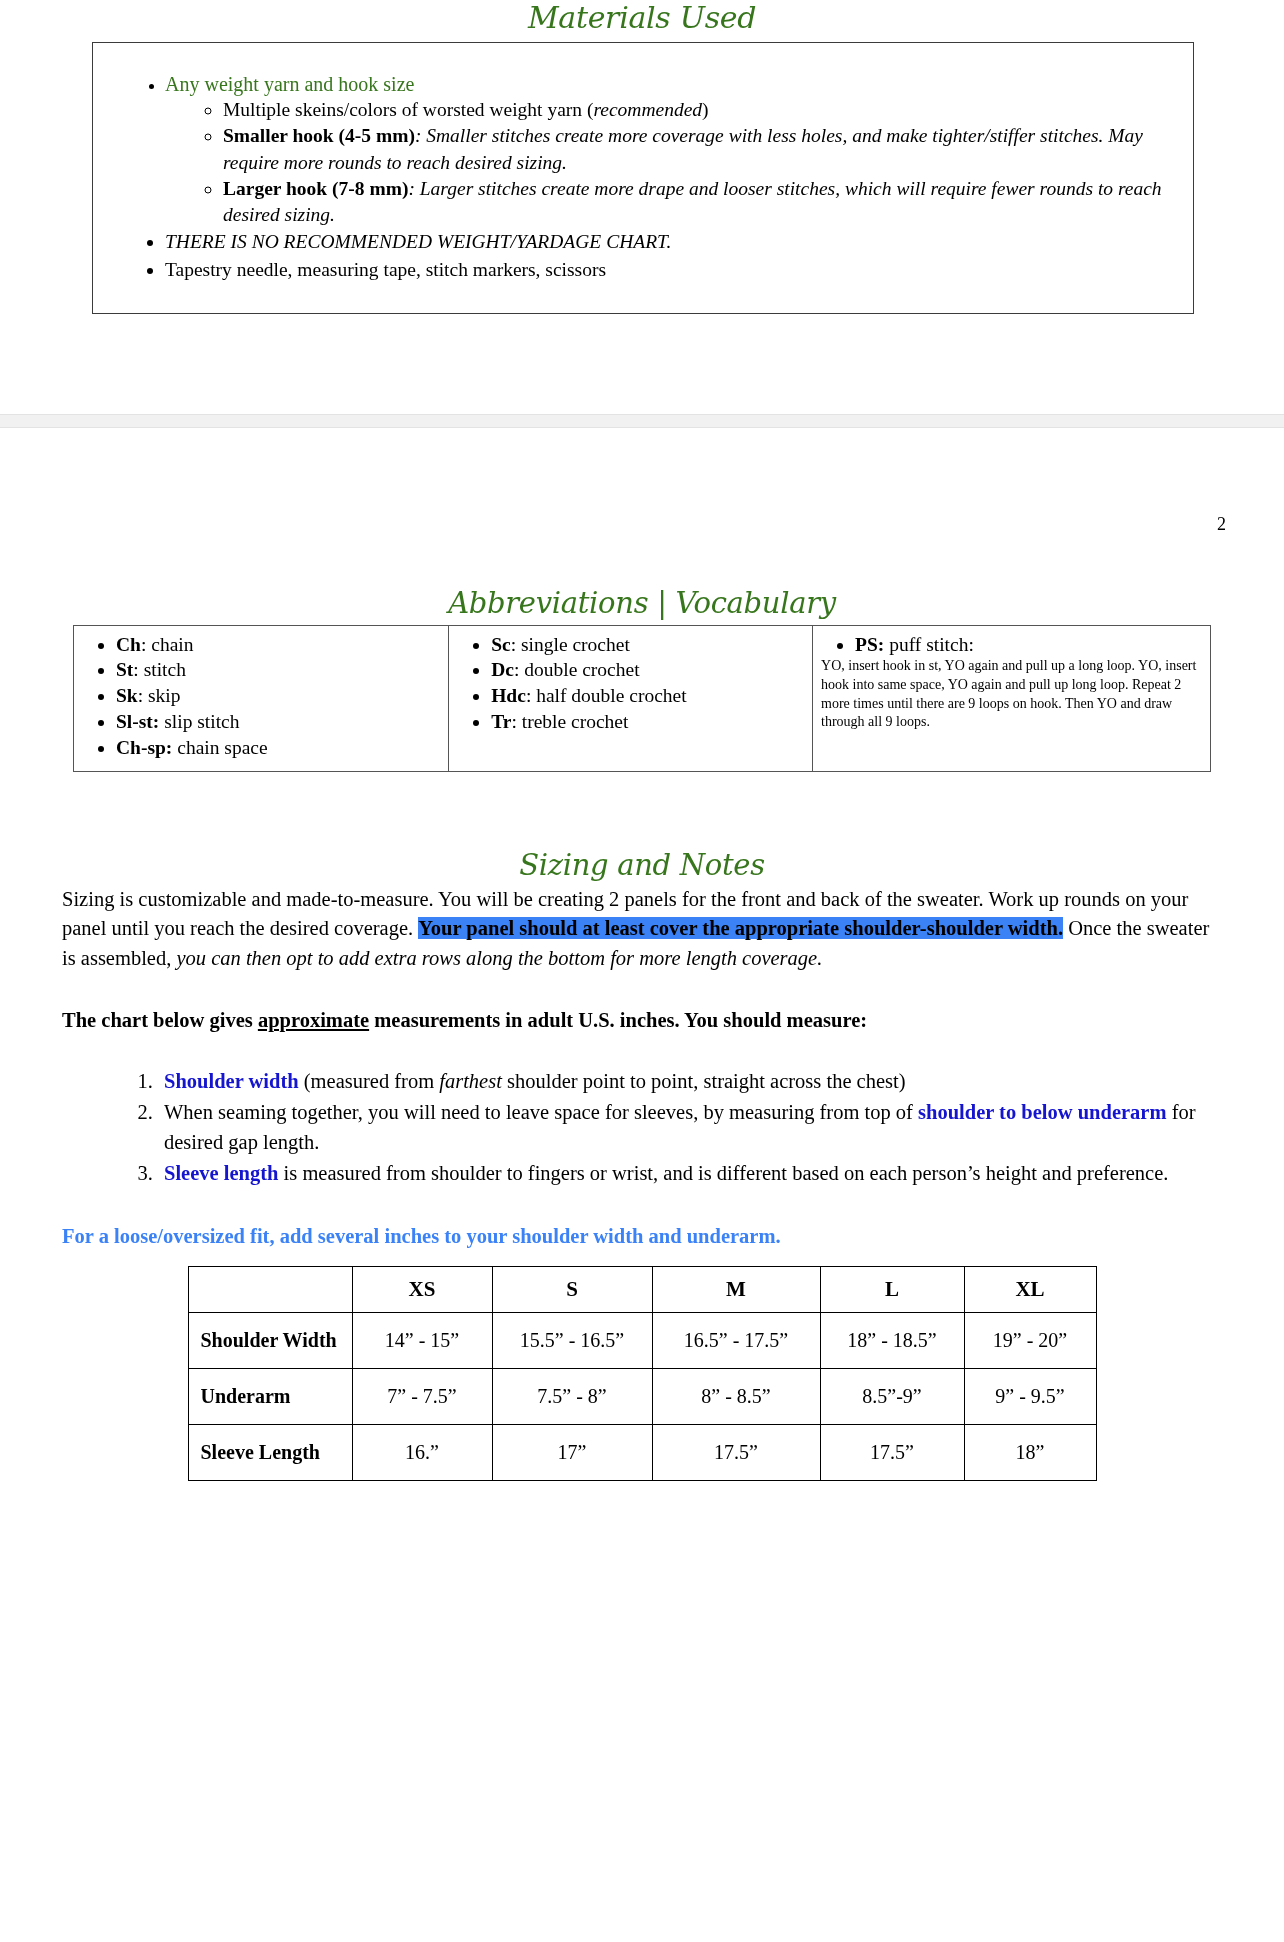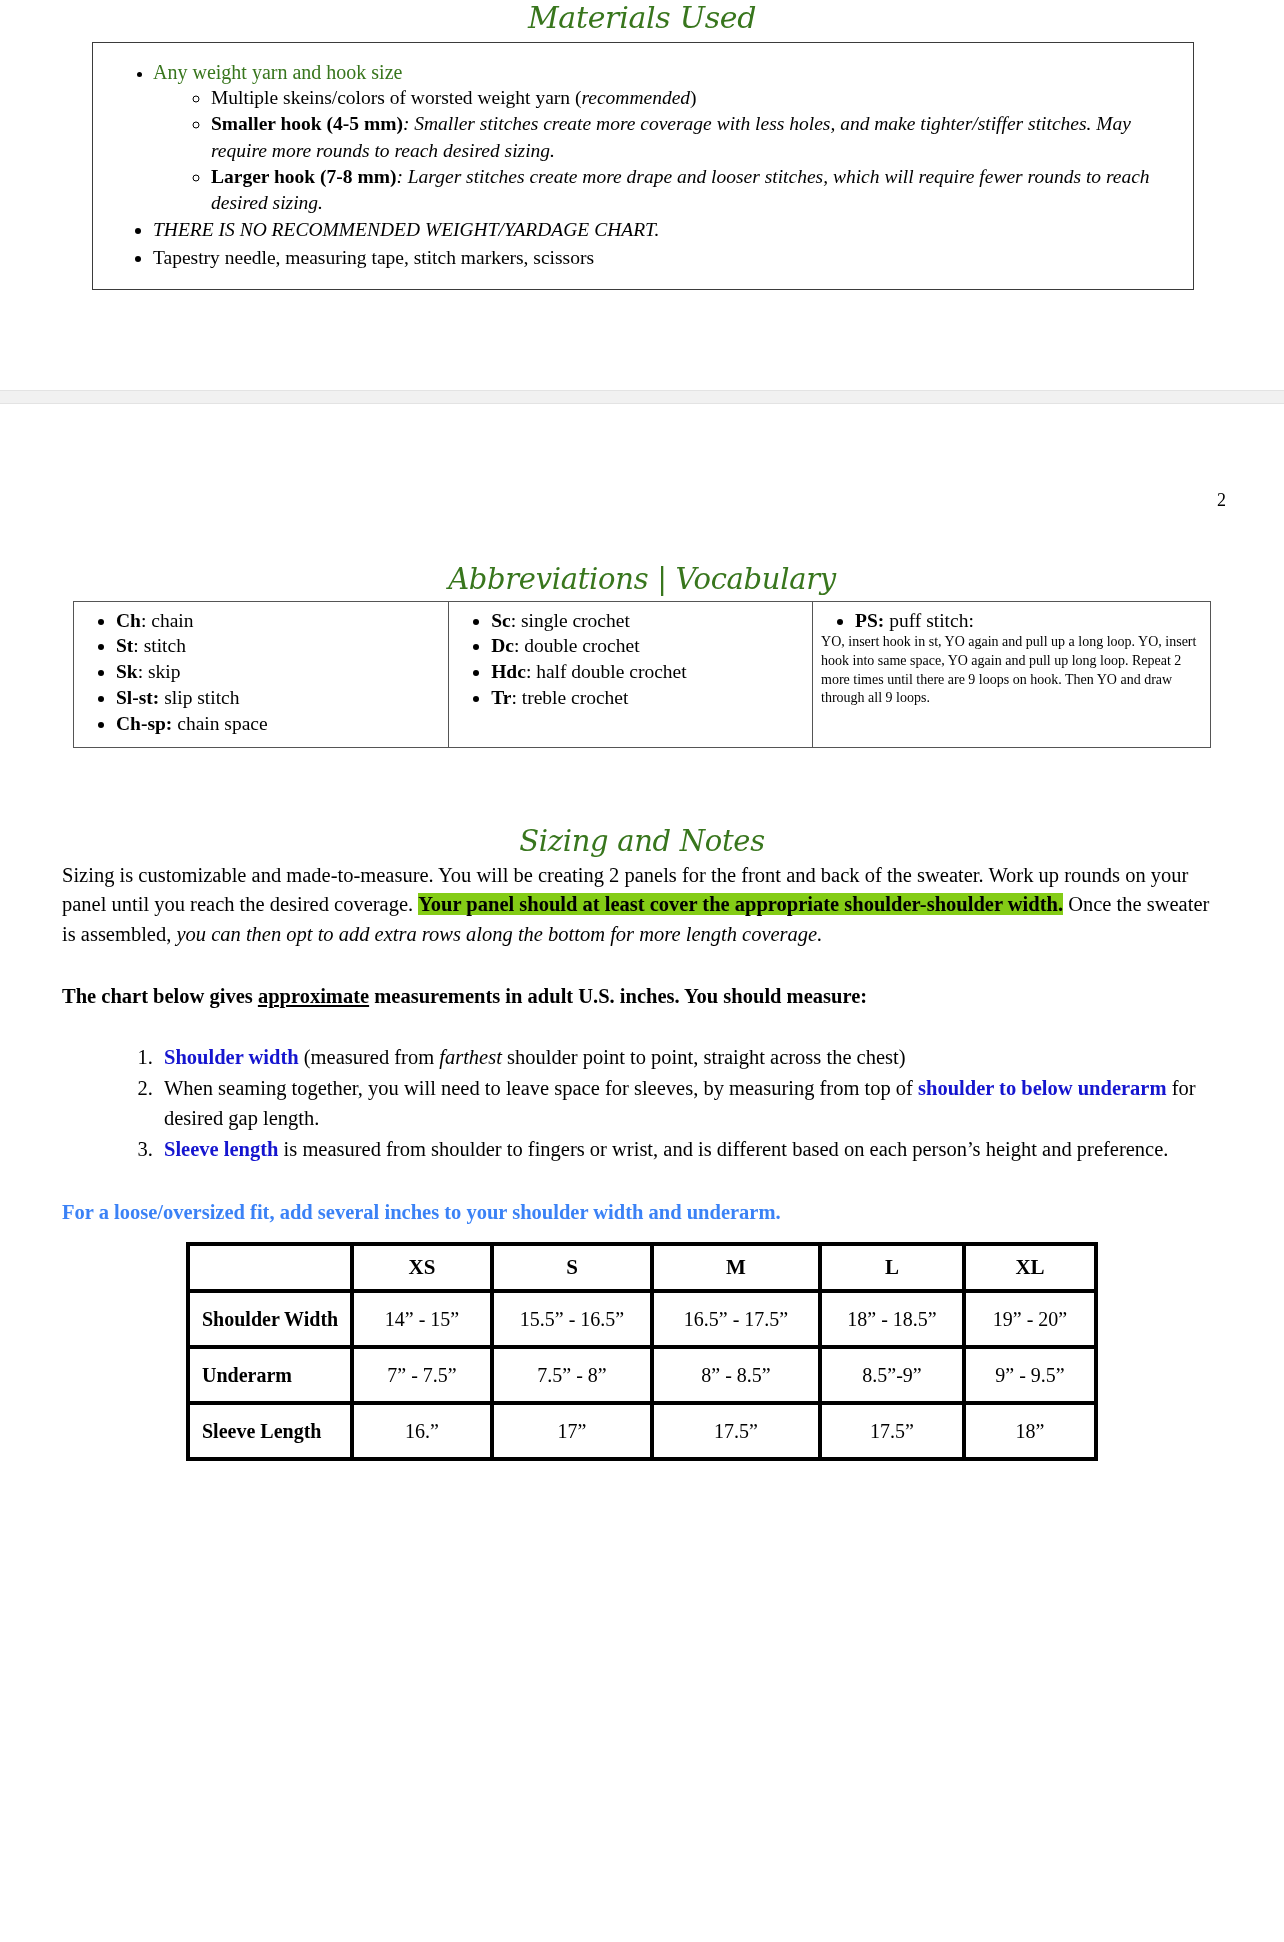--- a/index.html
+++ b/index.html
@@ -35,21 +35,21 @@
     line-height: 1.05;
   }
   .script-title.sm { font-size: 29px; }
 
   
   .materials-box {
     margin: 8px 90px 0 92px;
     border: 1px solid #3b3b3b;
     padding: 12px 14px 14px 14px;
   }
-  ul.lvl1 { margin: 4px; padding: 0 0 0 42px; list-style: disc; }
+  ul.lvl1 { margin: 16px; padding: 0 0 0 42px; list-style: disc; }
   ul.lvl1 > li { margin: 0 0 1px 0; }
   ul.lvl2 { margin: 0; padding: 0 0 0 58px; list-style: circle; }
   ul.lvl2 > li { margin: 0; }
   .mat-green { color: #38761d; font-size: 20px; line-height: 1.32; }
   .mat-txt { font-size: 19.5px; line-height: 1.35; }
   .mat-txt b { font-weight: bold; }
   .mat-txt i { font-style: italic; }
   .allcaps-italic { font-style: italic; font-size: 19.5px; line-height: 1.35; }
 
   
@@ -81,41 +81,41 @@
   .col-ps ul { padding-left: 62px; }
 
   
   .body-wrap { margin: 0 62px 0 62px; }
   p.para {
     font-size: 20.5px;
     line-height: 1.45;
     margin: 0;
     text-align: left;
   }
-  .hl { background: #84cc16; font-weight: bold; }
+  .hl { background: #3b82f6; font-weight: bold; }
   .bold { font-weight: bold; }
   .u { text-decoration: underline; }
   .blue { color: #1515cf; font-weight: bold; }
   .red { color: #3b82f6; font-weight: bold; }
 
   ol.steps {
     margin: 0; padding: 0 0 0 96px;
     font-size: 20.5px; line-height: 1.45;
   }
   ol.steps li { margin-bottom: 1px; padding-left: 6px; }
 
   
   table.sizing {
     border-collapse: collapse;
     margin: 14px auto 0 auto;
     table-layout: fixed;
     width: 908px;
   }
   table.sizing td, table.sizing th {
-    border: 4px solid #000000;
+    border: 1px solid #000000;
     font-size: 20px;
     padding: 9px 6px;
     text-align: center;
     font-weight: normal;
   }
   table.sizing th.size-head { font-weight: bold; font-size: 21px; }
   table.sizing td.rowhead {
     text-align: left;
     font-weight: bold;
     padding-left: 12px;

